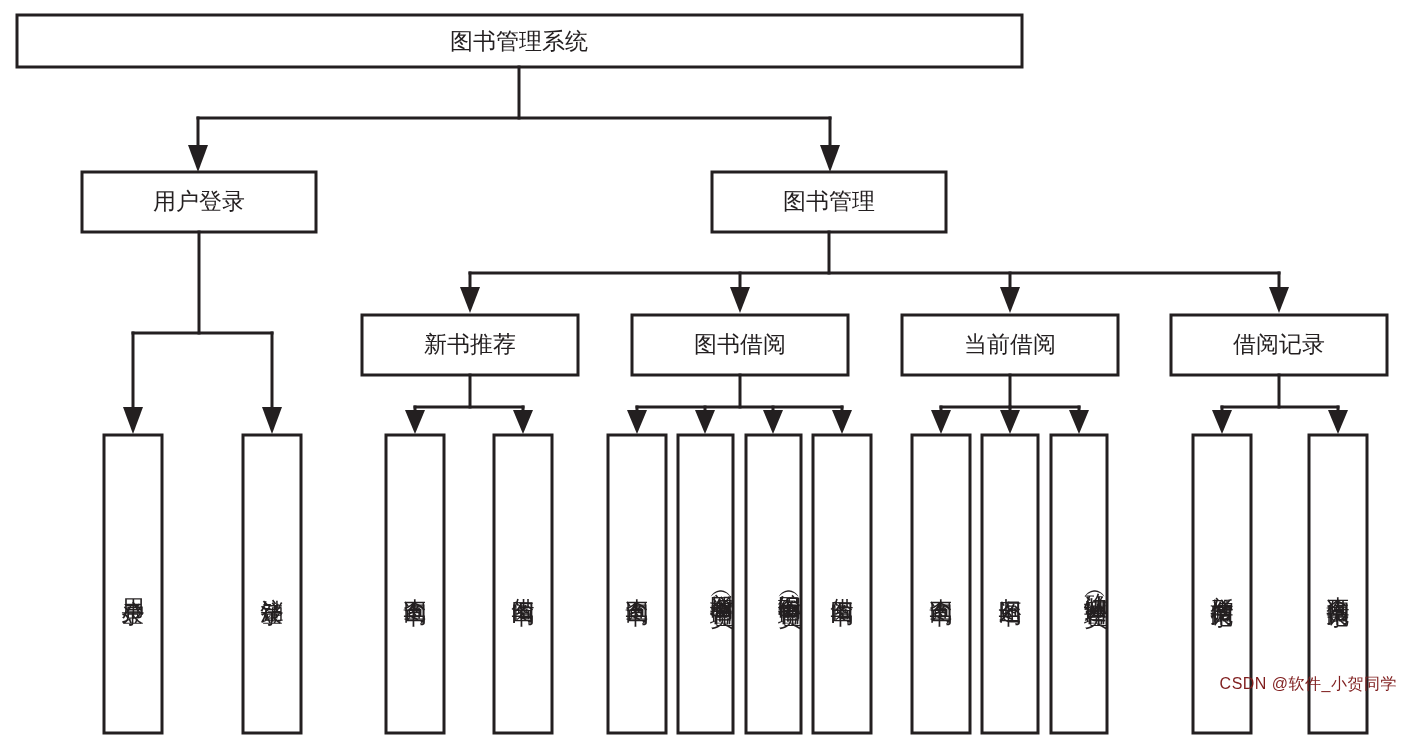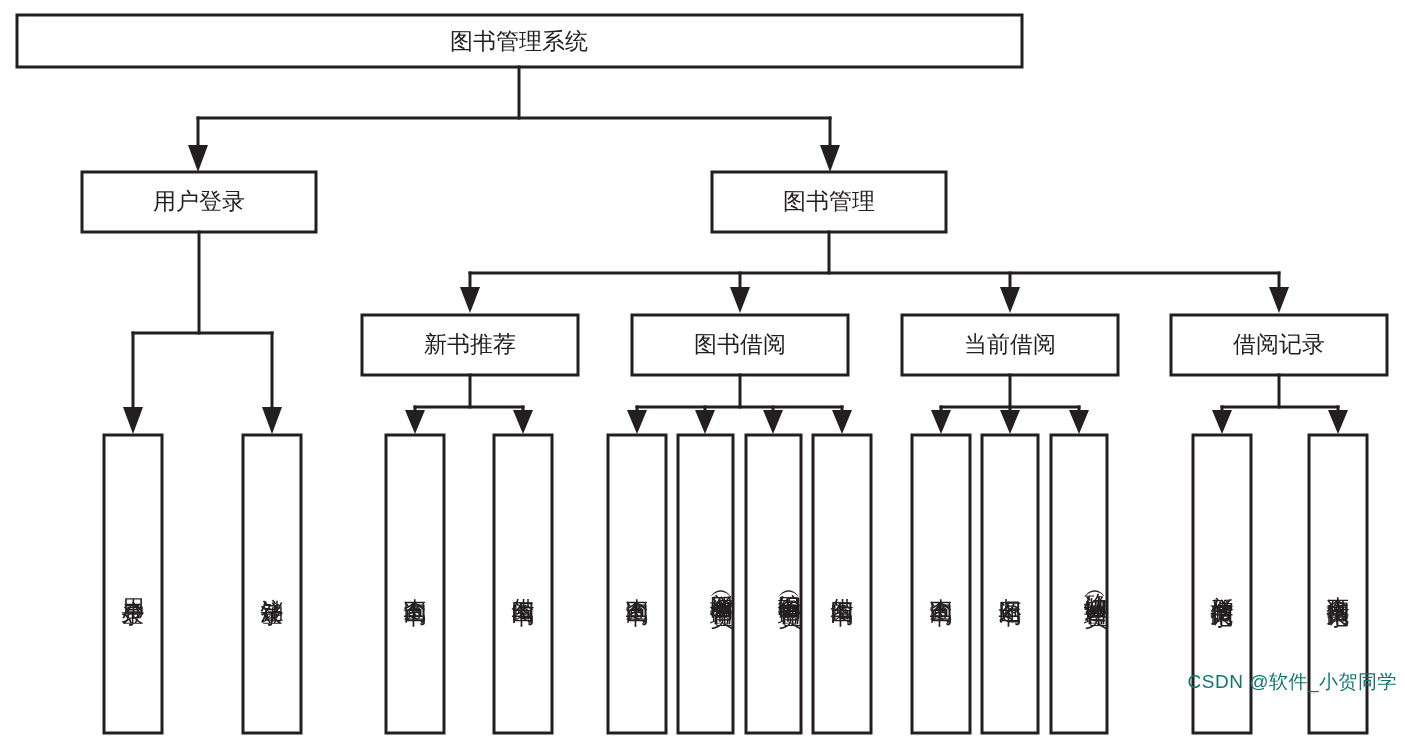--- a/index.html
+++ b/index.html
@@ -64,22 +64,22 @@
     line-height: 1;
     text-align: center;
     white-space: nowrap;
     pointer-events: none;
   }
   .watermark {
     position: absolute;
     right: 8px;
     bottom: 4px;
     font-family: "Liberation Sans", "DejaVu Sans", sans-serif;
-    font-size: 19px;
-    color: #0f766e;
+    font-size: 16px;
+    color: #7f1d1d;
     letter-spacing: 0.5px;
     white-space: nowrap;
   }
 </style>
 </head>
 <body>
 
 <div id="diagram-root">
 
   <svg class="diagram-svg" viewBox="0 0 1405 747">

